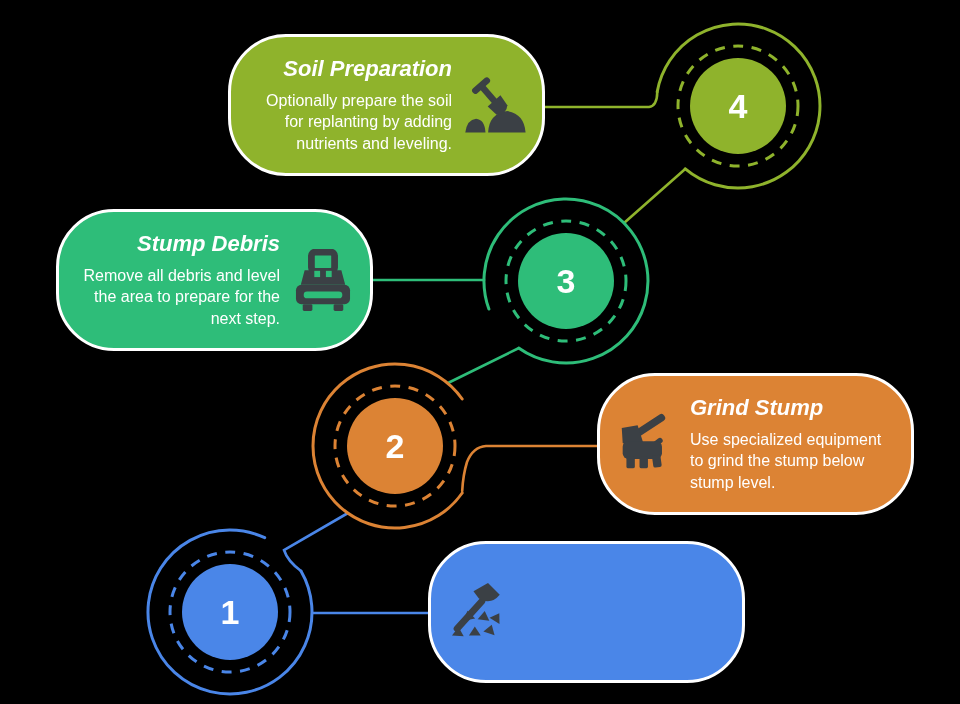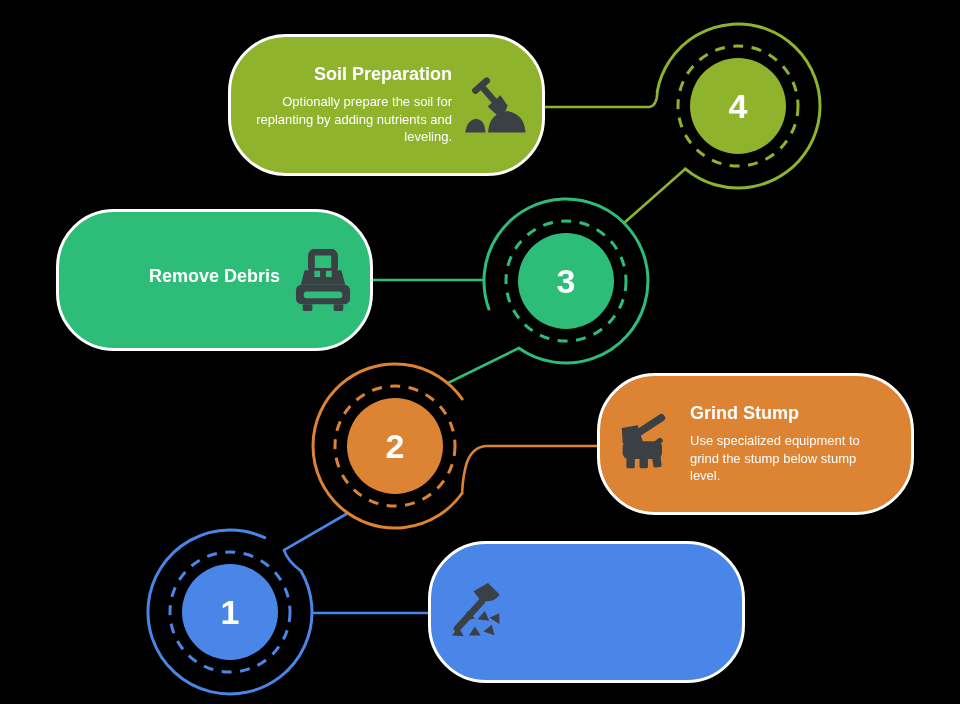--- a/index.html
+++ b/index.html
@@ -21,22 +21,22 @@
   .card { position:absolute; width:317px; height:142px; border-radius:58px; z-index:3;
     background:var(--c); border:3px solid var(--border); display:flex; align-items:center;
     color:var(--text); }
   .card .iconbox { width:62px; flex:0 0 62px; display:flex; align-items:center; justify-content:center; }
   .card .txt { flex:1; }
   .card.icon-left  { padding:10px 24px 10px 16px; }
   .card.icon-left .iconbox { margin-right:12px; }
   .card.icon-right { padding:10px 16px 10px 24px; }
   .card.icon-right .txt { text-align:right; order:0; }
   .card.icon-right .iconbox { order:1; margin-left:12px; }
-  .card .title { font-size:18px; font-weight:700; margin-bottom:8px; }
-  .card .desc { font-size:13px; line-height:1.35; }
+  .card .title { font-size:22px; font-weight:700; margin-bottom:8px;font-style:italic; }
+  .card .desc { font-size:16px; line-height:1.35; }
   .ic { fill:var(--icon); }
   .cut { fill:var(--c); }
 </style>
 </head>
 <body>
 
 <div class="stage">
 
   <svg class="lines" width="960" height="704" viewBox="0 0 960 704">
     <g style="--c: #4a86e8;">
@@ -122,21 +122,22 @@
       </svg>
     </div>
     <div class="txt">
       <div class="title">Grind Stump</div>
       <div class="desc">Use specialized equipment to grind the stump below stump level.</div>
     </div>
   </div>
 
   <div class="card icon-right" style="left: 56px; top: 209px; --c: #2ebd79;">
     <div class="txt">
-      <div class="title">Remove Debris</div>
+      <div class="title">Stump Debris</div>
+      <div class="desc">Remove all debris and level the area to prepare for the next step.</div>
     </div>
     <div class="iconbox">
       <svg width="56" height="62" viewBox="0 0 58 64">
         <rect x="17" y="3" width="24" height="20" rx="4" fill="none" stroke="var(--icon)" stroke-width="7"></rect>
         <path class="ic" d="M10 22 L48 22 L52 37 L6 37 Z"></path>
         <rect class="cut" x="20" y="22.5" width="6" height="6.5"></rect>
         <rect class="cut" x="32" y="22.5" width="6" height="6.5"></rect>
         <rect class="ic" x="1" y="37" width="56" height="20" rx="5.5"></rect>
         <rect class="cut" x="9" y="44" width="40" height="7" rx="3.5"></rect>
         <rect class="ic" x="8" y="57" width="10" height="7" rx="1.5"></rect>

